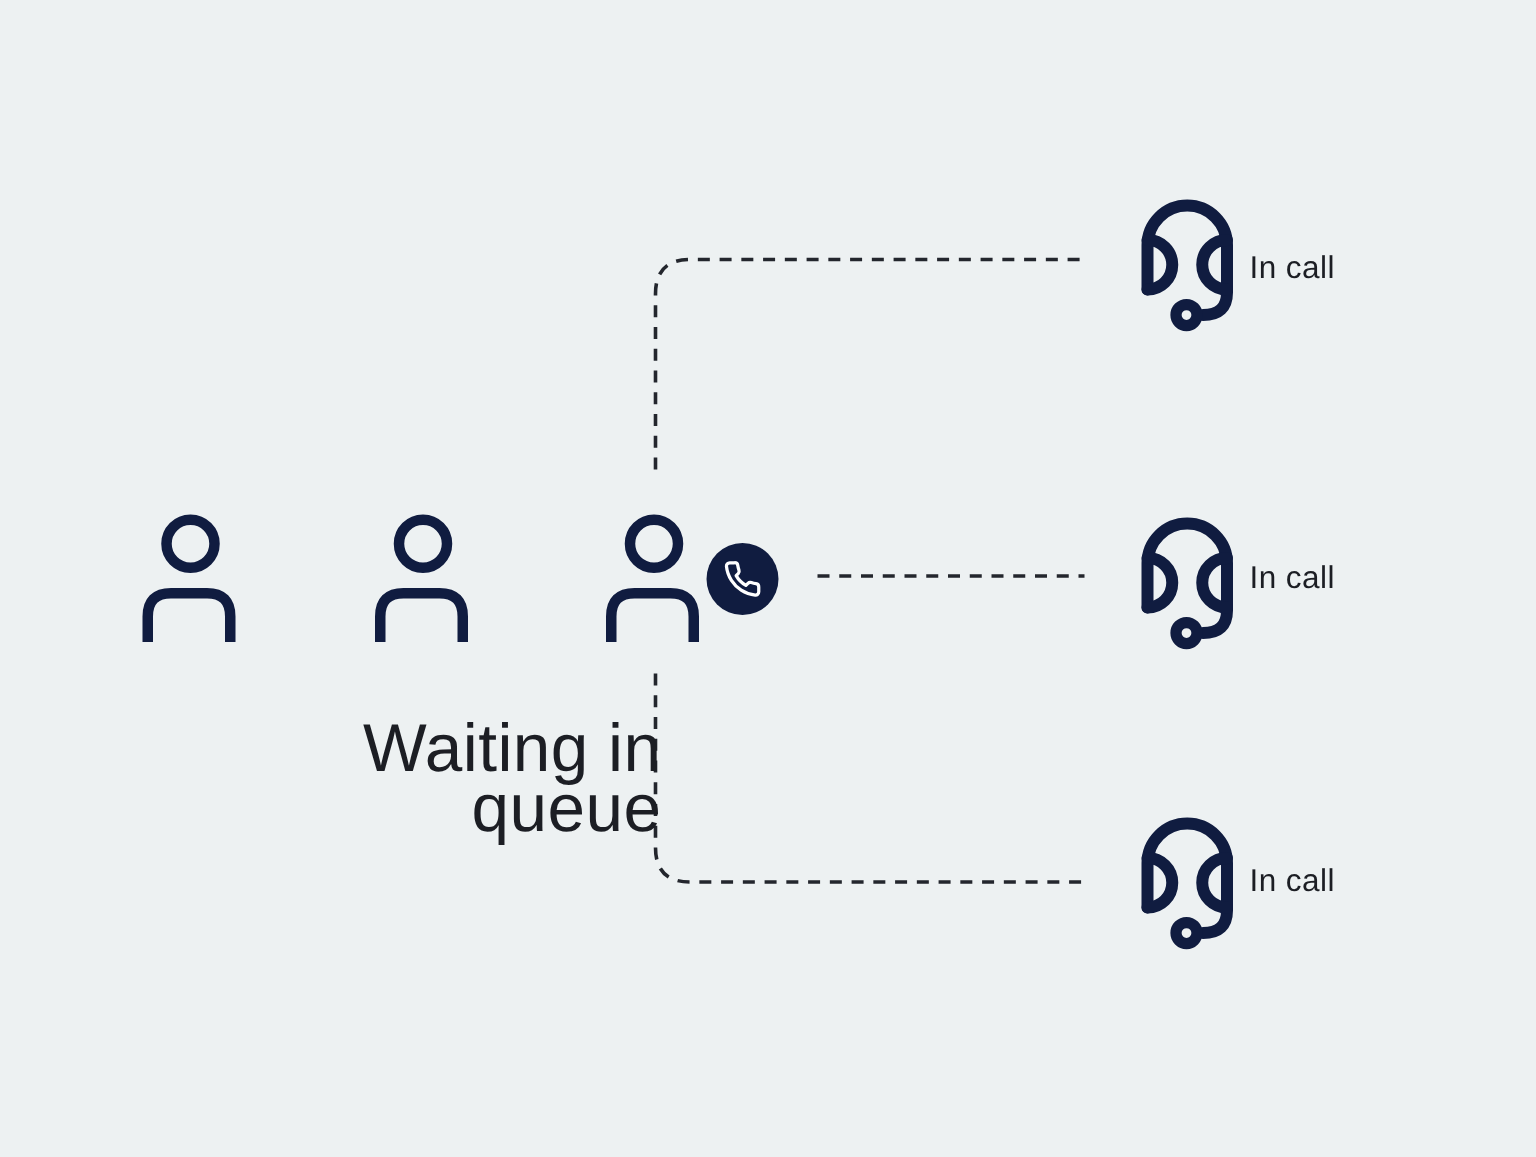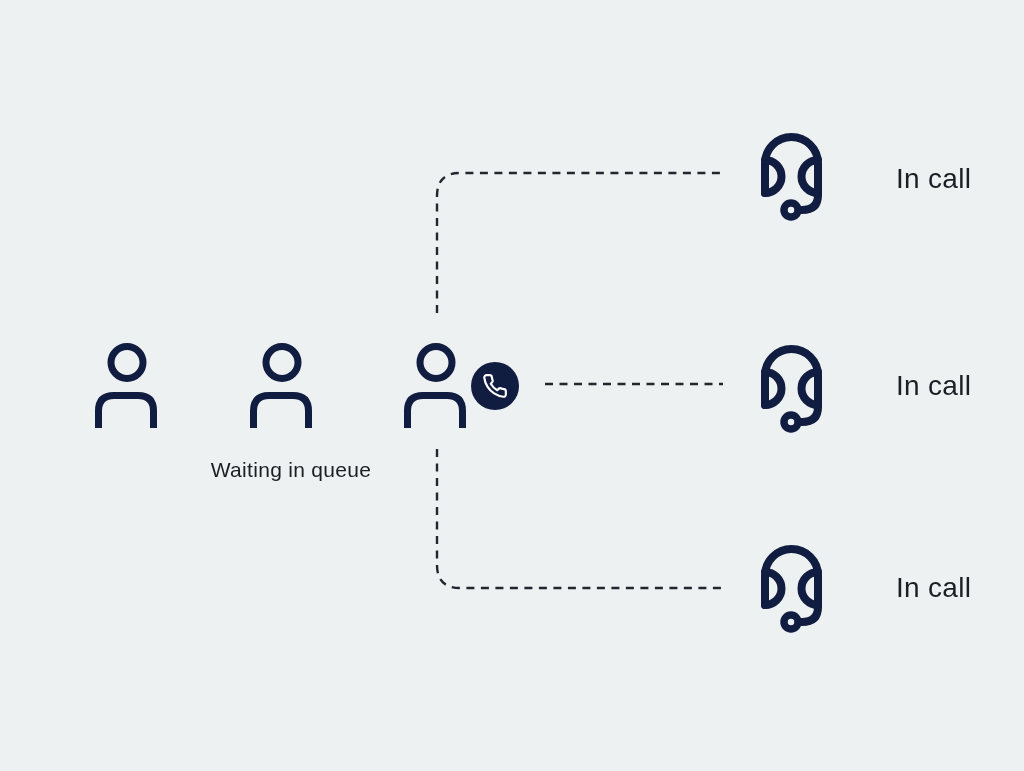--- a/index.html
+++ b/index.html
@@ -39,42 +39,42 @@
     fill:none;stroke:var(--icon);stroke-width:7;
   }
   .badge{
     position:absolute;left:471px;top:362px;
     width:48px;height:48px;border-radius:50%;
     background:var(--badgeBg);
     display:flex;align-items:center;justify-content:center;
   }
   .badge svg{display:block;}
   .queue-label{
-    position:absolute;left:141px;top:450px;width:300px;
-    text-align:center;
-    font-size:21px;line-height:40px;
+    position:absolute;left:141px;top:479px;width:300px;
+    text-align:right;
+    font-size:45px;line-height:40px;
     color:var(--text);
     letter-spacing:0.3px;
   }
   .headset{
     position:absolute;left:748px;width:88px;height:90px;
   }
   .headset-stroke{
     fill:none;stroke:var(--icon);stroke-width:8;
     stroke-linecap:round;
   }
   .headset-ring{
     fill:none;stroke:var(--icon);stroke-width:7.5;
   }
   .headset-1{top:133px;}
   .headset-2{top:345px;}
   .headset-3{top:545px;}
   .agent-label{
-    position:absolute;left:896px;height:42px;line-height:42px;
-    font-size:28px;color:var(--text);
+    position:absolute;left:833px;height:42px;line-height:42px;
+    font-size:21px;color:var(--text);
     letter-spacing:0.3px;white-space:nowrap;text-align:right;
   }
   .agent-label-1{top:158px;}
   .agent-label-2{top:365px;}
   .agent-label-3{top:567px;}
 </style>
 </head>
 <body>
 
 <div class="stage">

